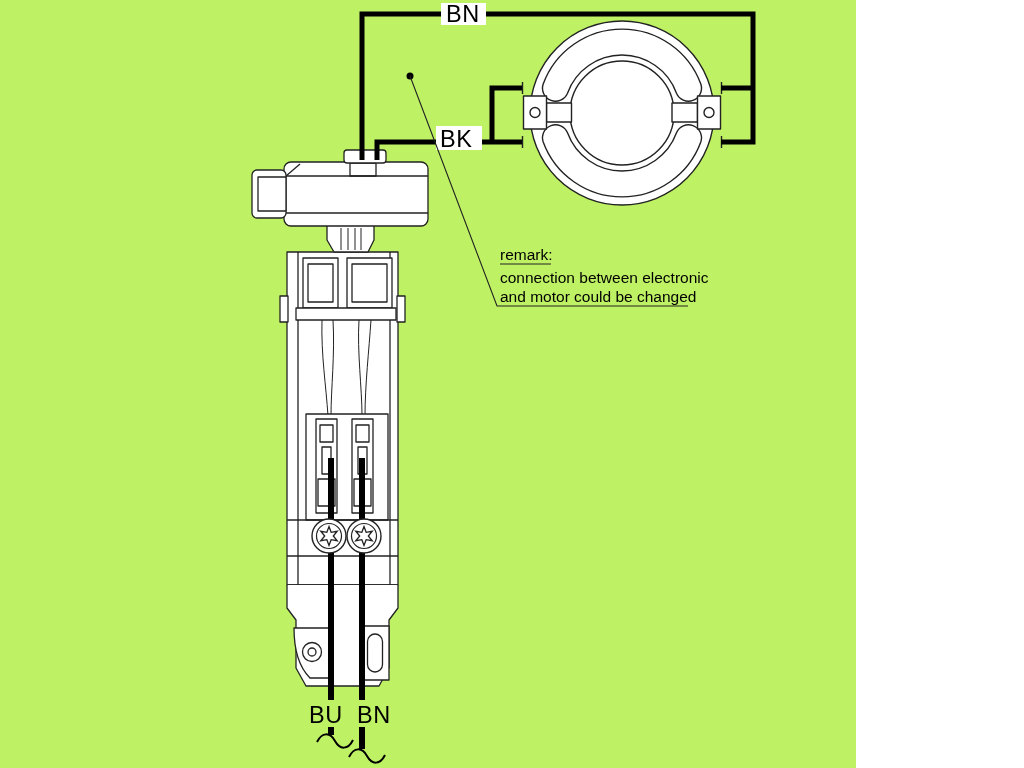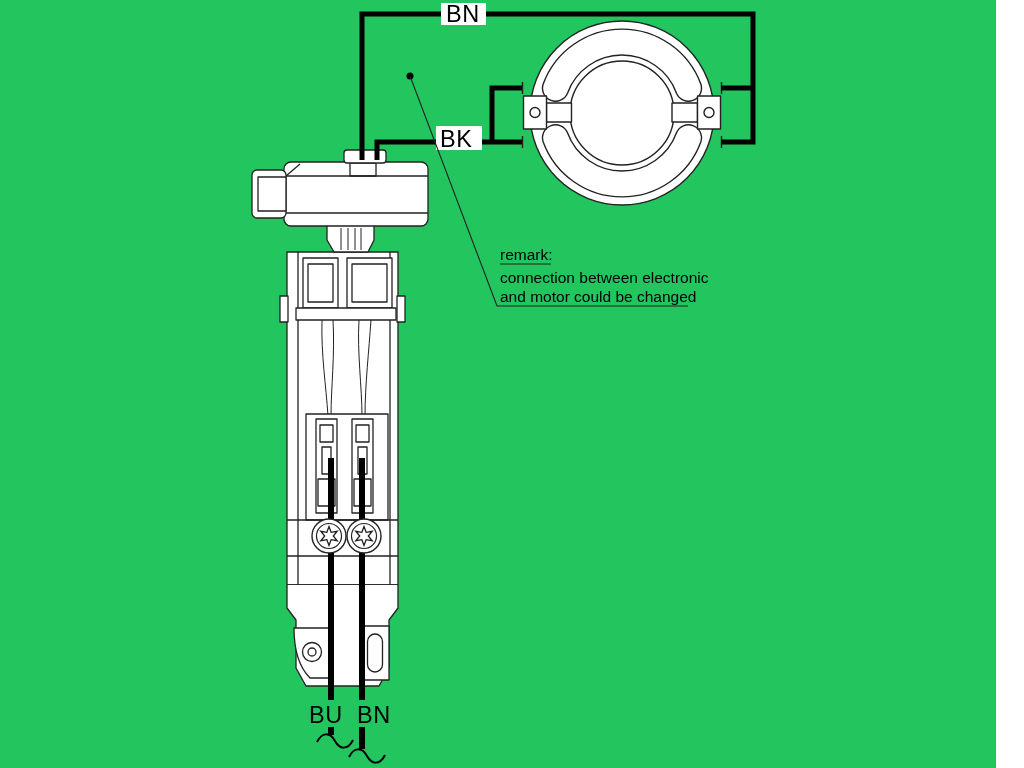--- a/index.html
+++ b/index.html
@@ -6,23 +6,23 @@
     margin: 0;
     padding: 0;
     background: #ffffff;
     width: 1024px;
     height: 768px;
     overflow: hidden;
     font-family: "Liberation Sans", sans-serif;
   }
   #stage {
     position: relative;
-    width: 996px;
+    width: 856px;
     height: 768px;
-    background: #22c55e;
+    background: #bef264;
   }
   svg { display: block; }
   text {
     font-family: "Liberation Sans", sans-serif;
     fill: #000000;
   }
   .wire-label { font-size: 23.5px; letter-spacing: 0.5px; }
   .remark-text { font-size: 15.5px; }
 </style>
 </head>

